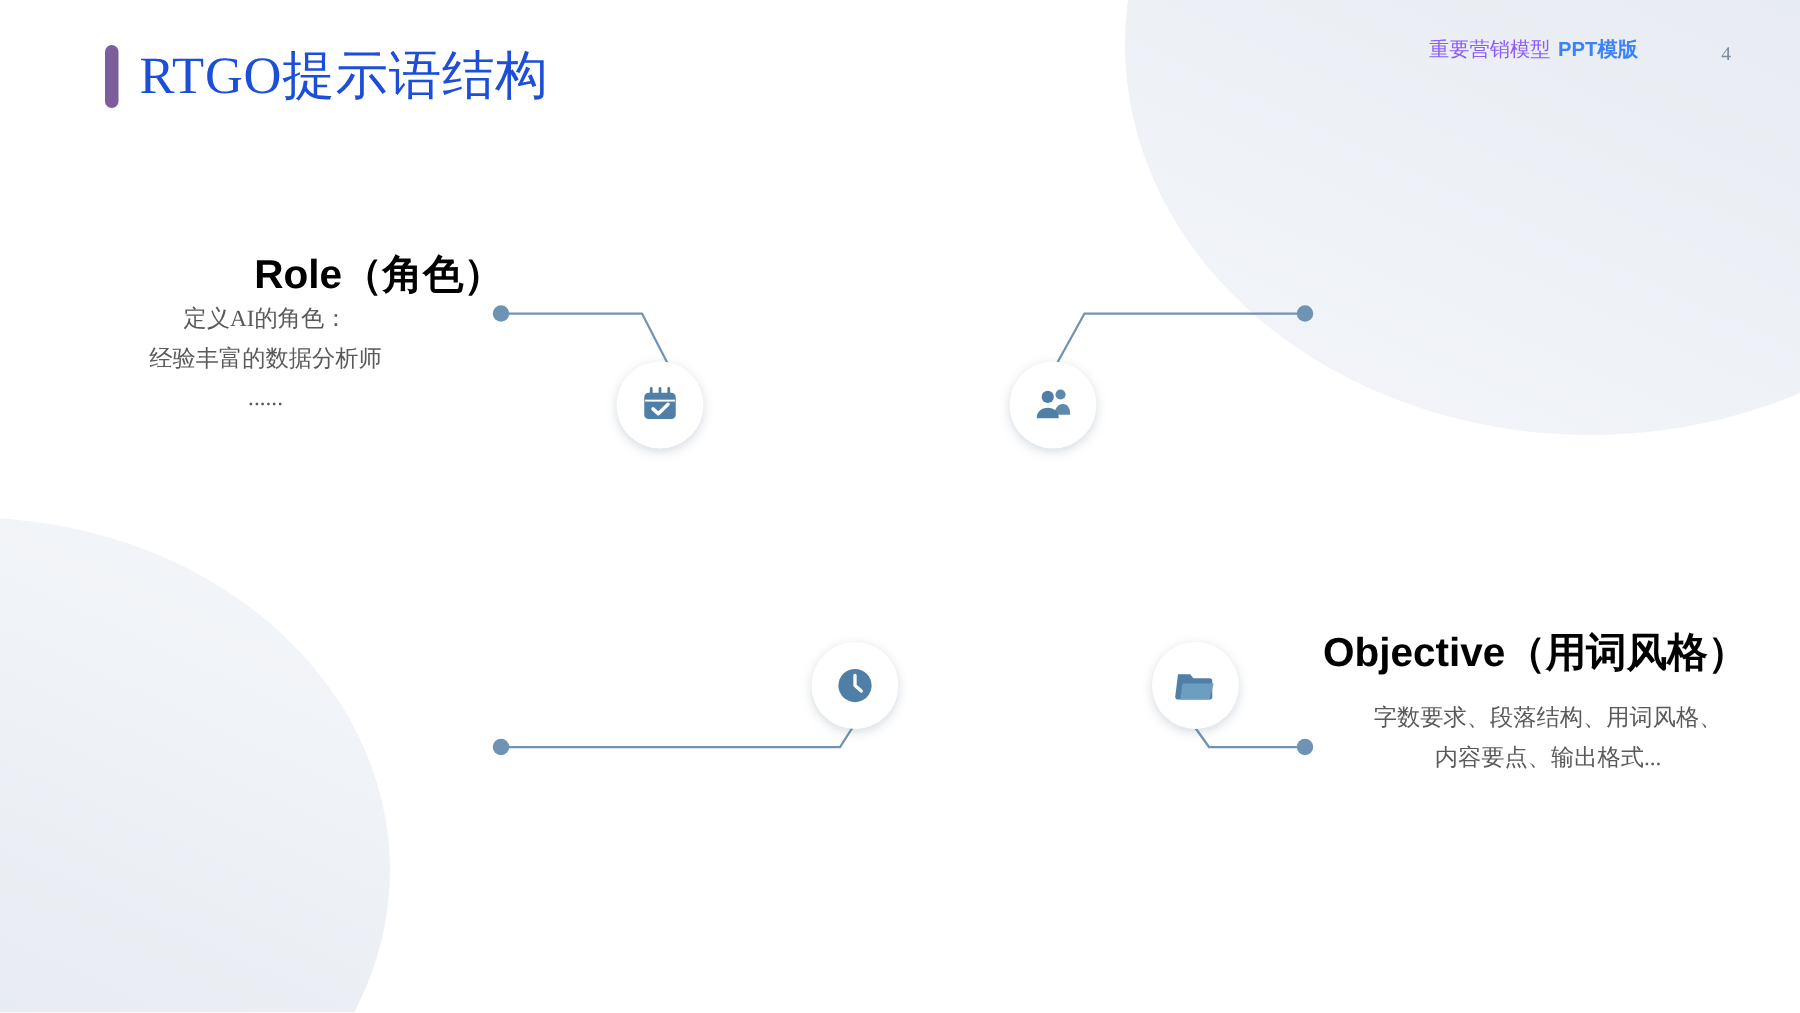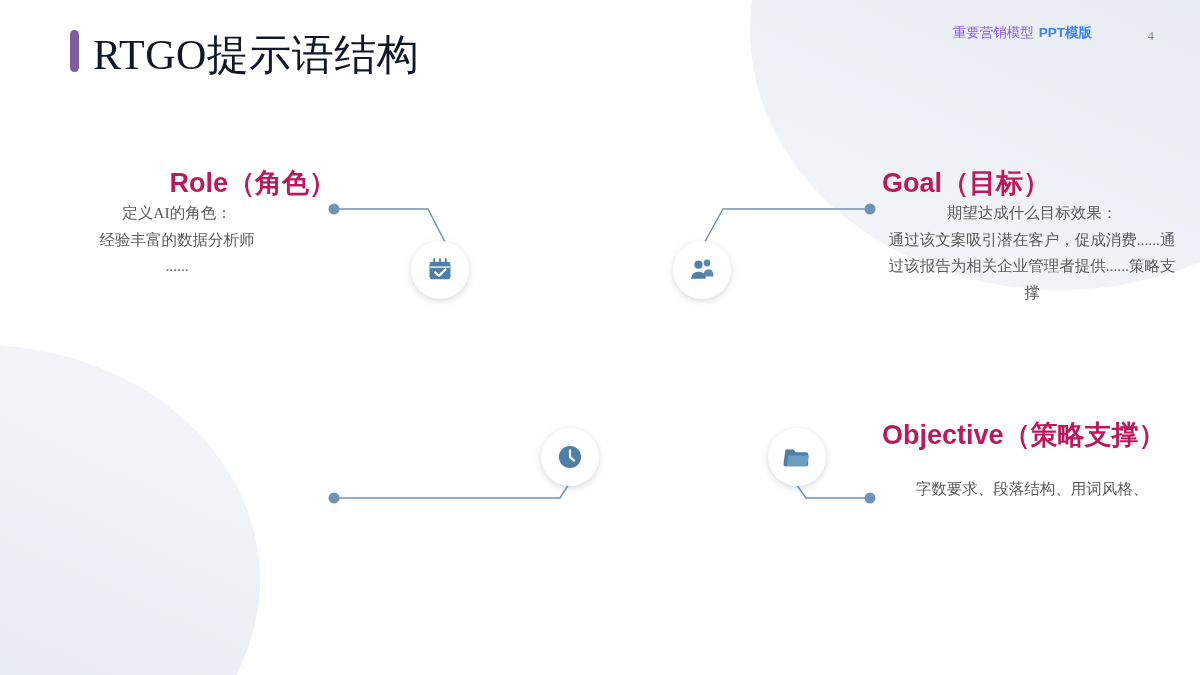--- a/index.html
+++ b/index.html
@@ -47,22 +47,22 @@
     width: 9px;
     height: 42px;
     border-radius: 5px;
     background: #7b5e9b;
   }
   .slide-title {
     position: absolute;
     left: 93px;
     top: 27px;
     font-family: "Liberation Serif", "DejaVu Serif", serif;
-    font-size: 42px;
-    color: #0f172a;
+    font-size: 35px;
+    color: #1d4ed8;
     letter-spacing: 0.5px;
     white-space: nowrap;
   }
   .header-right {
     position: absolute;
     right: 108px;
     top: 24px;
     font-size: 13.5px;
     white-space: nowrap;
   }
@@ -132,21 +132,21 @@
     align-items: center;
     justify-content: center;
   }
   .icon-bubble svg { display: block; }
 
   
   .block { position: absolute; }
   .block-heading {
     font-size: 27px;
     font-weight: 700;
-    color: #be185d;
+    color: #000000;
     line-height: 1.18;
     font-family: "Liberation Sans", "DejaVu Sans", sans-serif;
   }
   .block-body {
     font-size: 15.5px;
     color: #5a5a5a;
     line-height: 1.72;
     font-family: "Liberation Serif", "DejaVu Serif", serif;
   }
   .block-body div { white-space: nowrap; text-align: center; }
@@ -242,31 +242,25 @@
 
   <div class="block align-right" id="block-role">
     <div class="block-heading">Role（角色）</div>
     <div class="block-body">
       <div>定义AI的角色：</div>
       <div>经验丰富的数据分析师</div>
       <div>......</div>
     </div>
   </div>
 
-  <div class="block align-left" id="block-goal">
-    <div class="block-heading">Goal（目标）</div>
-    <div class="block-body">
-      <div style="white-space:nowrap;">期望达成什么目标效果：</div>
-      <div>通过该文案吸引潜在客户，促成消费......通过该报告为相关企业管理者提供......策略支撑</div>
+
+  <div class="block align-right" id="block-task">
+  </div>
+
+  <div class="block align-left" id="block-objective">
+    <div class="block-heading">Objective（用词风格）</div>
+    <div class="block-body" style="margin-top:14px;">
+      <div style="white-space:nowrap;">字数要求、段落结构、用词风格、</div>
+      <div style="white-space:nowrap;">内容要点、输出格式...</div>
     </div>
   </div>
 
-  <div class="block align-right" id="block-task">
-  </div>
-
-  <div class="block align-left" id="block-objective">
-    <div class="block-heading">Objective（策略支撑）</div>
-    <div class="block-body" style="margin-top:24px;">
-      <div style="white-space:nowrap;">字数要求、段落结构、用词风格、</div>
-    </div>
-  </div>
-
 </div>
 
 </body></html>

